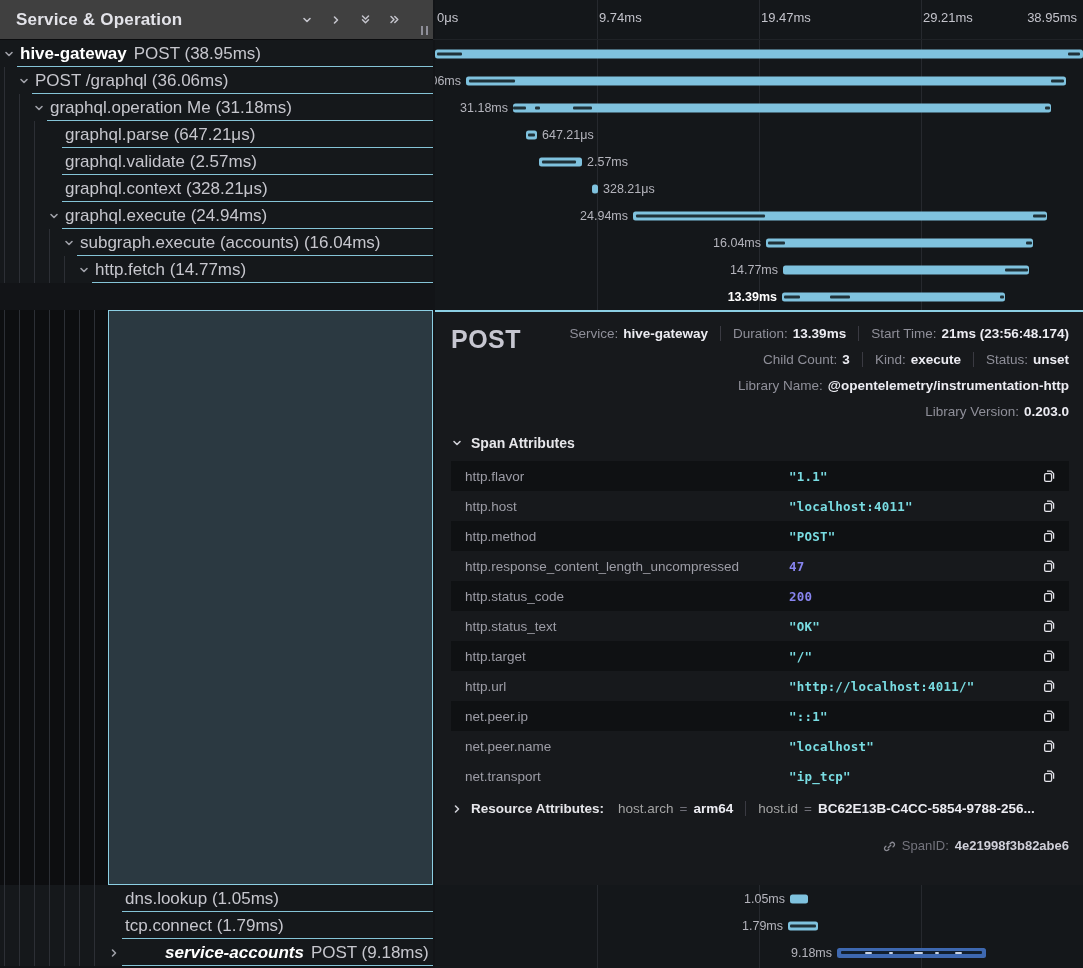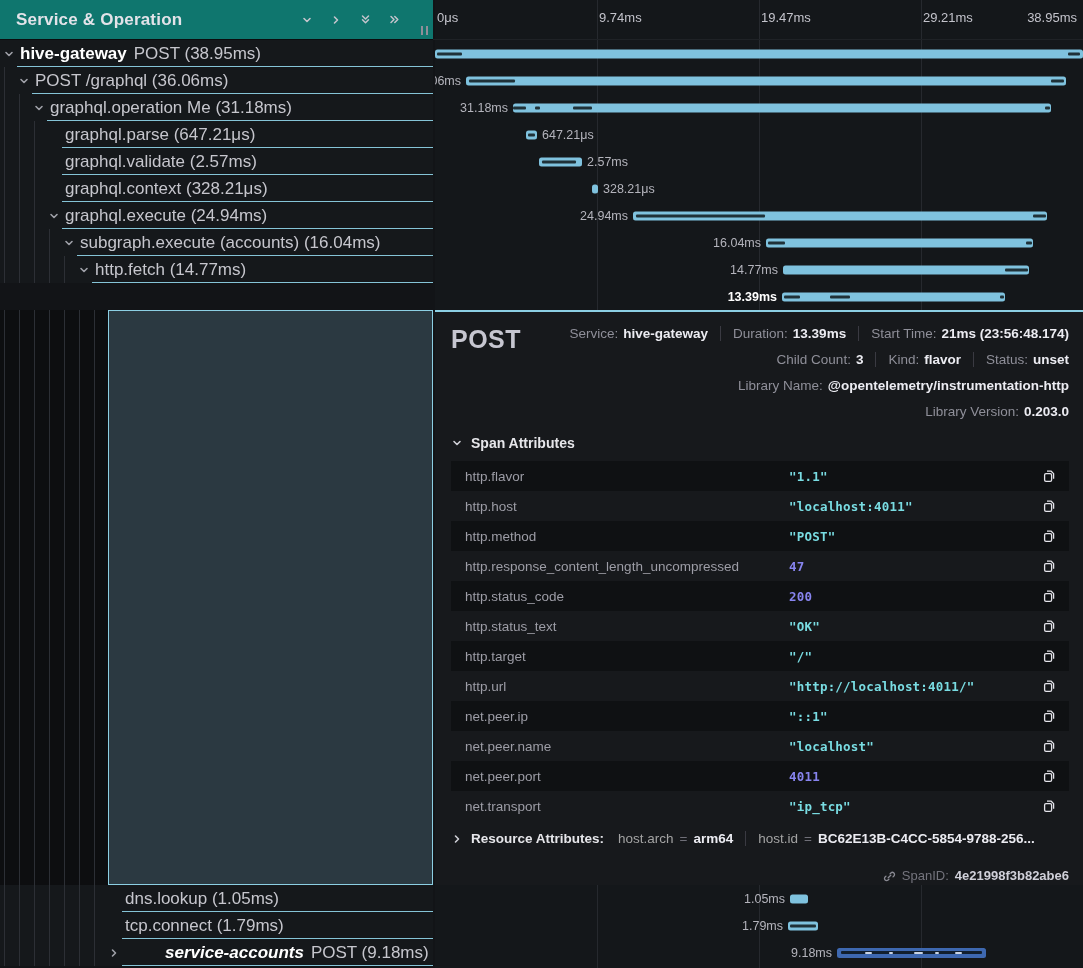--- a/index.html
+++ b/index.html
@@ -6,21 +6,21 @@
   html,body { background:#08090b; }
   body { font-family:"Liberation Sans", sans-serif; }
   #app { position:relative; width:1083px; height:968px; background:#121417; overflow:hidden; }
 
   
   #tl-base { position:absolute; left:435px; right:0; top:0; bottom:0; background:#14171a; z-index:0; }
   .gridline { position:absolute; top:0; bottom:0; width:1px; background:#26292e; z-index:1; }
 
   
   #header { position:relative; z-index:2; height:40px; display:flex; }
-  #tree-header { width:433px; position:relative; background:#0f766e; display:flex; align-items:center;
+  #tree-header { width:433px; position:relative; background:#404040; display:flex; align-items:center;
                  padding-left:16px; border-bottom:1px solid #0b0c0e; }
   #tree-header .title { font-size:17px; font-weight:600; color:#e3e3e9; letter-spacing:.2px; }
   .header-icons { margin-left:auto; display:flex; gap:7px; padding-right:28px; }
   .hbtn { width:22px; height:22px; display:flex; align-items:center; justify-content:center; color:#c4c4cc; cursor:pointer; }
   .grip { position:absolute; right:5px; bottom:4px; display:flex; gap:3px; }
   .grip i { display:block; width:2px; height:9px; background:#8f8f99; }
   #ruler { flex:1; position:relative; border-bottom:1px solid #1f2226; }
   .tick-label { position:absolute; top:10px; font-size:13px; font-weight:500; color:#c3c3cb; white-space:nowrap; }
 
   
@@ -336,21 +336,21 @@
               <span class="v">13.39ms</span>
               <span class="sep"></span>
               <span class="k">Start Time:</span>
               <span class="v">21ms (23:56:48.174)</span>
             </div>
             <div class="meta-line">
               <span class="k">Child Count:</span>
               <span class="v">3</span>
               <span class="sep"></span>
               <span class="k">Kind:</span>
-              <span class="v">flavor</span>
+              <span class="v">execute</span>
               <span class="sep"></span>
               <span class="k">Status:</span>
               <span class="v">unset</span>
             </div>
             <div class="meta-line">
               <span class="k">Library Name:</span>
               <span class="v">@opentelemetry/instrumentation-http</span>
             </div>
             <div class="meta-line">
               <span class="k">Library Version:</span>
@@ -460,30 +460,20 @@
           <div class="attr-row even">
             <span class="attr-key">net.peer.name</span>
             <span class="attr-val string">"localhost"</span>
             <span class="copy-btn">
               <svg width="14" height="14" viewBox="0 0 14 14" fill="none" stroke="currentColor" stroke-width="1.3" stroke-linejoin="round">
                 <rect x="2.6" y="4.6" width="7" height="7.8" rx="1.4"></rect>
                 <path d="M5 2.2h4.2L11.6 4.6v5.2"></path>
               </svg>
             </span>
           </div>
-          <div class="attr-row odd">
-            <span class="attr-key">net.peer.port</span>
-            <span class="attr-val number">4011</span>
-            <span class="copy-btn">
-              <svg width="14" height="14" viewBox="0 0 14 14" fill="none" stroke="currentColor" stroke-width="1.3" stroke-linejoin="round">
-                <rect x="2.6" y="4.6" width="7" height="7.8" rx="1.4"></rect>
-                <path d="M5 2.2h4.2L11.6 4.6v5.2"></path>
-              </svg>
-            </span>
-          </div>
           <div class="attr-row even">
             <span class="attr-key">net.transport</span>
             <span class="attr-val string">"ip_tcp"</span>
             <span class="copy-btn">
               <svg width="14" height="14" viewBox="0 0 14 14" fill="none" stroke="currentColor" stroke-width="1.3" stroke-linejoin="round">
                 <rect x="2.6" y="4.6" width="7" height="7.8" rx="1.4"></rect>
                 <path d="M5 2.2h4.2L11.6 4.6v5.2"></path>
               </svg>
             </span>
           </div>

